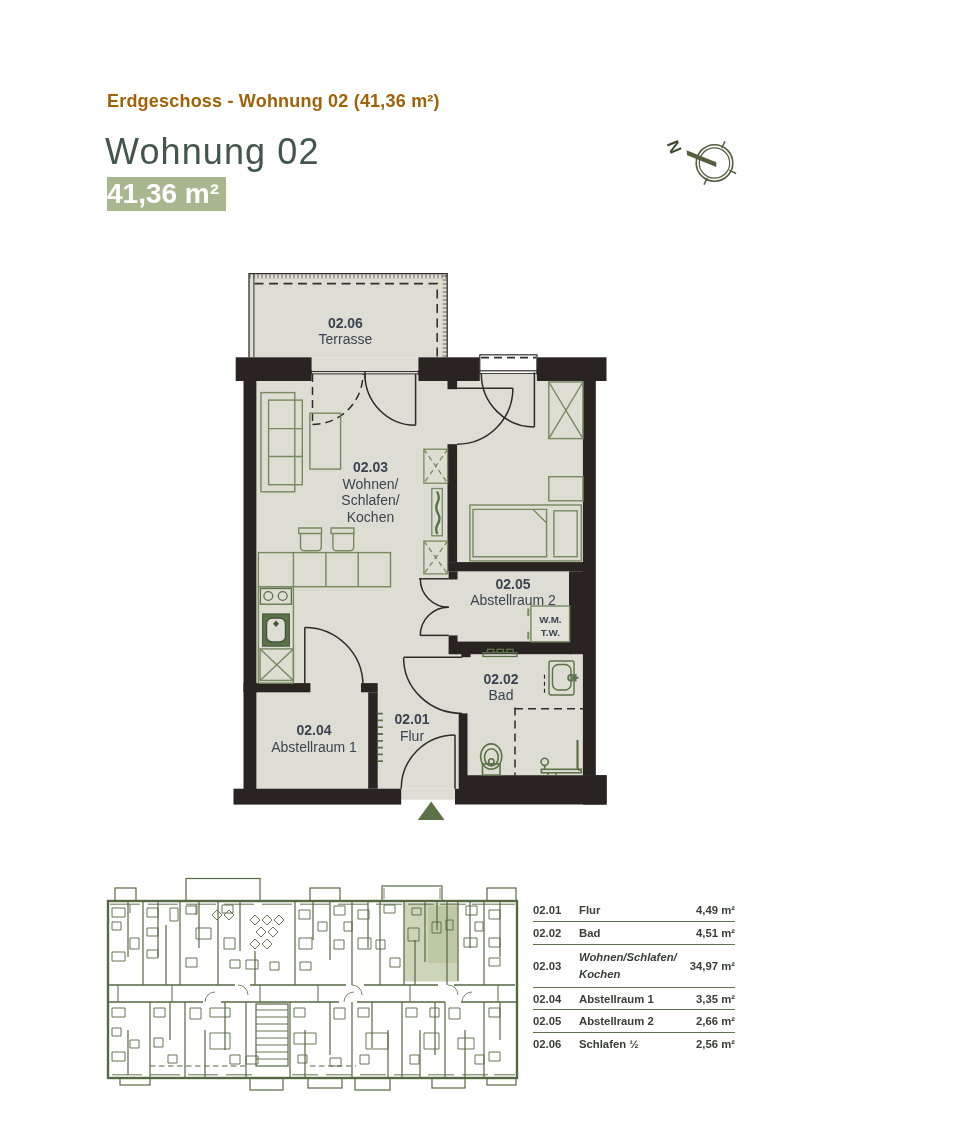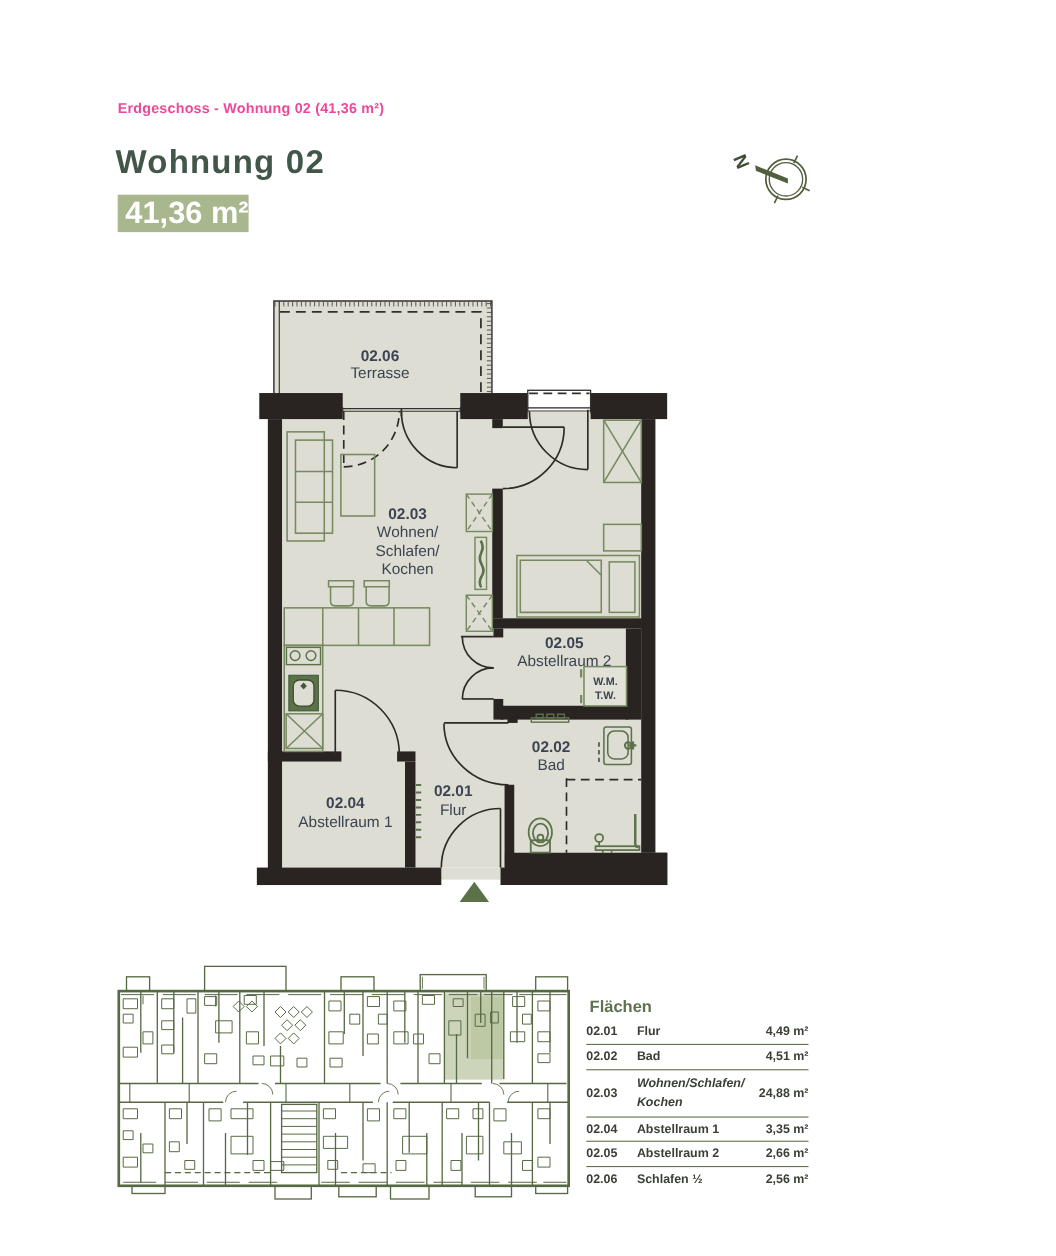--- a/index.html
+++ b/index.html
@@ -2,25 +2,25 @@
 <html><head>
 <meta charset="utf-8">
 <style>
   html,body{margin:0;padding:0;}
   body{width:960px;height:1142px;background:#ffffff;font-family:"Liberation Sans",sans-serif;position:relative;overflow:hidden;}
   .abs{position:absolute;}
 </style>
 </head>
 <body>
 
-<div class="abs" style="left:107px;top:91px;font-size:13px;font-weight:bold;color:#ec4899;letter-spacing:.2px;">Erdgeschoss - Wohnung 02 (41,36 m²)</div>
-
-<div class="abs" style="left:105px;top:131px;font-size:30px;font-weight:bold;color:#42574a;letter-spacing:1.1px;">Wohnung 02</div>
-
-<div class="abs" style="left:107px;top:177px;width:119px;height:34px;background:#a9b78f;color:#ffffff;font-size:28px;font-weight:bold;text-align:right;line-height:33px;">41,36 m²</div>
+<div class="abs" style="left:107px;top:91px;font-size:18px;font-weight:bold;color:#a16207;letter-spacing:.2px;">Erdgeschoss - Wohnung 02 (41,36 m²)</div>
+
+<div class="abs" style="left:105px;top:131px;font-size:36px;font-weight:normal;color:#42574a;letter-spacing:1.1px;">Wohnung 02</div>
+
+<div class="abs" style="left:107px;top:177px;width:119px;height:34px;background:#a9b78f;color:#ffffff;font-size:28px;font-weight:bold;text-align:left;line-height:33px;">41,36 m²</div>
 
 <svg class="abs" style="left:0;top:0;" width="960" height="1142" viewBox="0 0 960 1142">
 
 <g stroke="#515f3e" fill="none">
   <circle cx="714.5" cy="163" r="18.3" stroke-width="1.6"></circle>
   <circle cx="714.5" cy="163" r="15.2" stroke-width="1.2"></circle>
   <g stroke-width="1.5">
     <line x1="721.7" y1="148.2" x2="725" y2="141.4"></line>
     <line x1="729.3" y1="170.2" x2="736.1" y2="173.5"></line>
     <line x1="707.3" y1="177.8" x2="704" y2="184.6"></line>
@@ -361,38 +361,37 @@
 <path d="M 250,920 l 5,-5 5,5 -5,5 z M 262,920 l 5,-5 5,5 -5,5 z M 274,920 l 5,-5 5,5 -5,5 z M 256,932 l 5,-5 5,5 -5,5 z M 268,932 l 5,-5 5,5 -5,5 z M 250,944 l 5,-5 5,5 -5,5 z M 262,944 l 5,-5 5,5 -5,5 z M 212,915 l 5,-5 5,5 -5,5 z M 224,915 l 5,-5 5,5 -5,5 z" stroke-width="0.9"></path>
 
 <path d="M 112,1008 h 13 v 9 h -13 z M 112,1028 h 9 v 8 h -9 z M 112,1052 h 13 v 9 h -13 z M 154,1008 h 11 v 9 h -11 z M 190,1008 h 11 v 11 h -11 z M 154,1038 h 9 v 9 h -9 z M 210,1008 h 20 v 9 h -20 z M 210,1033 h 20 v 16 h -20 z M 294,1008 h 11 v 9 h -11 z M 294,1033 h 22 v 11 h -22 z M 334,1008 h 11 v 11 h -11 z M 358,1008 h 11 v 9 h -11 z M 366,1033 h 22 v 16 h -22 z M 406,1008 h 11 v 9 h -11 z M 424,1033 h 15 v 16 h -15 z M 449,1008 h 11 v 11 h -11 z M 458,1038 h 16 v 11 h -16 z M 489,1008 h 11 v 9 h -11 z M 489,1052 h 11 v 9 h -11 z M 246,1056 h 12 v 8 h -12 z M 330,1058 h 11 v 8 h -11 z" stroke-width="0.9"></path>
 <path d="M 130,905 l 0,8 M 196,905 l 0,10 M 230,960 l 10,0 0,8 -10,0 z M 270,962 l 9,0 0,8 -9,0 z M 318,922 l 9,0 0,9 -9,0 z M 344,922 l 8,0 0,9 -8,0 z M 376,940 l 9,0 0,9 -9,0 z M 390,958 l 10,0 0,9 -10,0 z M 475,922 l 8,0 0,9 -8,0 z M 130,1040 l 9,0 0,8 -9,0 z M 168,1055 l 9,0 0,8 -9,0 z M 230,1055 l 10,0 0,9 -10,0 z M 298,1055 l 9,0 0,8 -9,0 z M 360,1055 l 9,0 0,9 -9,0 z M 410,1055 l 9,0 0,9 -9,0 z M 430,1008 l 9,0 0,9 -9,0 z M 475,1055 l 9,0 0,9 -9,0 z" stroke-width="0.9"></path>
 <path d="M 118,985 l 0,17 M 172,985 l 0,17 M 260,985 l 0,17 M 318,985 l 0,17 M 410,985 l 0,17 M 498,985 l 0,17" stroke-width="1"></path>
 </g>
 </svg>
 
 <div class="abs" style="left:533px;top:899px;width:202px;">
 
-  <div style="font-size:15px;font-weight:bold;color:#5e7150;margin-left:3px;padding-top:7.5px;margin-bottom:3.5px;">Flächen</div>
 
   <div style="display:flex;align-items:center;border-bottom:1.2px solid #5e7150;height:21.8px;font-size:11.3px;color:#3a3f36;font-weight:bold;">
       <span style="width:46px;">02.01</span>
       <span style="flex:1;">Flur</span>
       <span>4,49 m²</span>
     </div>
 
   <div style="display:flex;align-items:center;border-bottom:1.2px solid #5e7150;height:22.1px;font-size:11.3px;color:#3a3f36;font-weight:bold;">
       <span style="width:46px;">02.02</span>
       <span style="flex:1;">Bad</span>
       <span>4,51 m²</span>
     </div>
 
   <div style="display:flex;align-items:center;border-bottom:1.2px solid #5e7150;height:42px;font-size:11.3px;color:#3a3f36;font-weight:bold;">
       <span style="width:46px;">02.03</span>
       <span style="flex:1;line-height:16.8px;font-style:italic;">Wohnen/Schlafen/<br>Kochen</span>
-      <span style="white-space:nowrap;">24,88 m²</span>
+      <span style="white-space:nowrap;">34,97 m²</span>
     </div>
 
   <div style="display:flex;align-items:center;border-bottom:1.2px solid #5e7150;height:21.6px;font-size:11.3px;color:#3a3f36;font-weight:bold;">
       <span style="width:46px;">02.04</span>
       <span style="flex:1;">Abstellraum 1</span>
       <span>3,35 m²</span>
     </div>
 
   <div style="display:flex;align-items:center;border-bottom:1.2px solid #5e7150;height:21.6px;font-size:11.3px;color:#3a3f36;font-weight:bold;">
       <span style="width:46px;">02.05</span>

